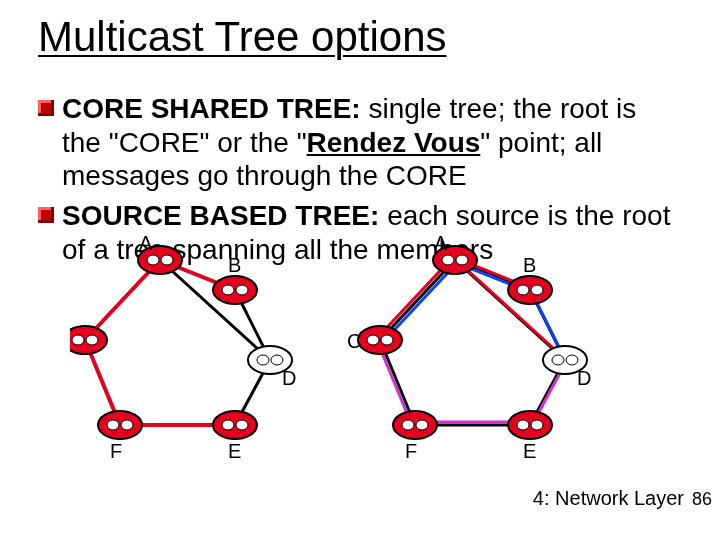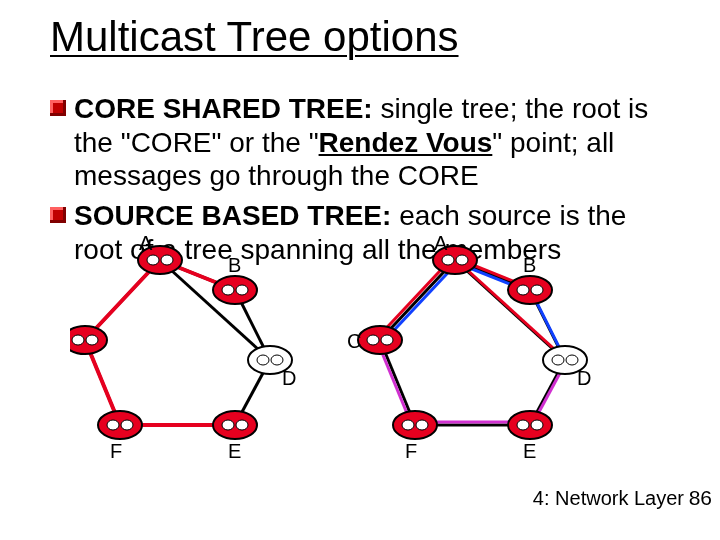--- a/index.html
+++ b/index.html
@@ -9,21 +9,21 @@
     height: 540px;
     background: #ffffff;
     color: #000;
     font-family: "Comic Sans MS", "Comic Sans", cursive, sans-serif;
   }
   .slide {
     position: relative;
     width: 720px;
     height: 540px;
     box-sizing: border-box;
-    padding: 14px 38px 20px 50px;
+    padding: 14px 38px 20px 38px;
   }
   .title {
     font-size: 42px;
     line-height: 1.1;
     text-decoration: underline;
     text-decoration-thickness: 2px;
     text-underline-offset: 4px;
     margin-bottom: 32px;
   }
   .bullet {
@@ -57,21 +57,21 @@
     bottom: 30px;
     right: 36px;
     font-size: 20px;
   }
   .pageno {
     position: absolute;
     bottom: 30px;
     right: 0px;
     width: 34px;
     text-align: right;
-    font-size: 21px;
+    font-size: 18px;
     padding-right: 8px;
   }
 </style>
 </head>
 <body>
 
 <div class="slide">
 
   <div class="title">Multicast Tree options</div>
 

